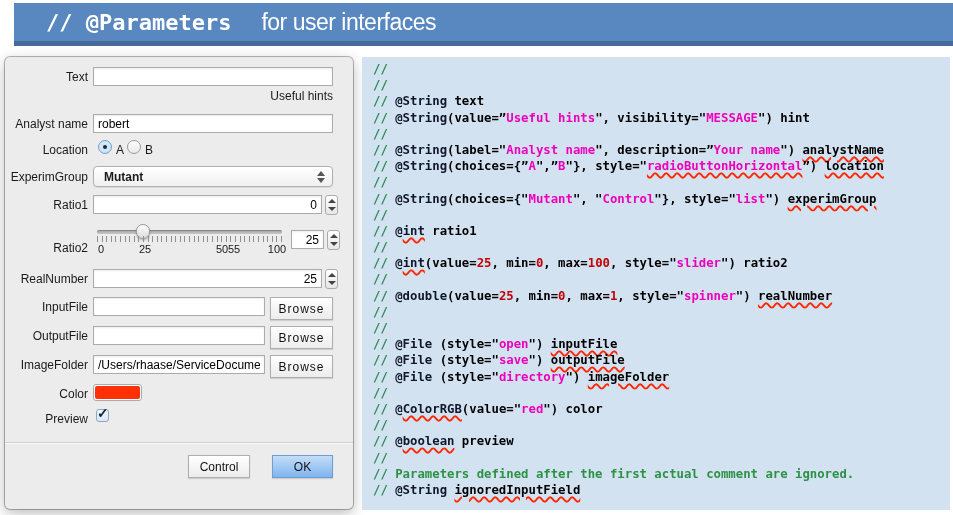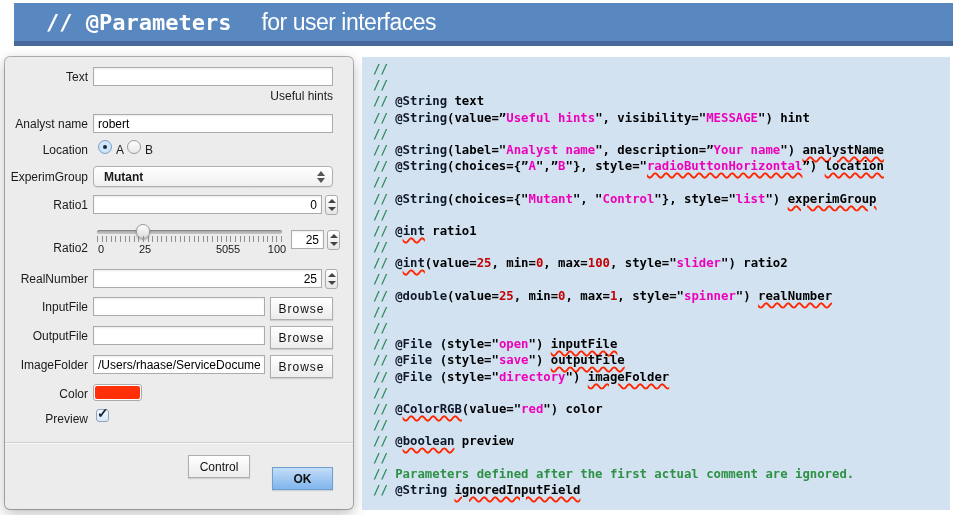--- a/index.html
+++ b/index.html
@@ -75,21 +75,21 @@
   .ticks{position:absolute;left:0;top:13px;width:186px;height:6px;
          background:repeating-linear-gradient(to right,#8f8f8f 0 1px,transparent 1px 4.6px);}
   .tick-lab{position:absolute;top:20px;font-size:11px;color:#1a1a1a;transform:translateX(-50%);}
   .tk0{left:4px;}.tk1{left:48px;}.tk2{left:93px;margin-left:32px;}.tk3{left:137px;}.tk4{left:180px;}
 
   
   .btn{position:absolute;height:23px;box-sizing:border-box;border:1px solid #aeaeae;border-radius:0;
        font-size:12px;font-family:"Liberation Sans",sans-serif;color:#111;
        background:linear-gradient(#ffffff,#ececec);box-shadow:0 1px 1px rgba(0,0,0,.12);padding:0;}
   .browse{letter-spacing:1px;}
-  .btn.ok{background:linear-gradient(#c4ddf8,#7fb5ed);border:1px solid #6f9fd1;font-weight:bold;margin-top:12px;}
+  .btn.ok{background:linear-gradient(#c4ddf8,#7fb5ed);border:1px solid #6f9fd1;font-weight:normal;}
 
   
   .swatch-btn{position:absolute;left:88px;width:49px;height:17px;box-sizing:border-box;
               border:1px solid #ababab;border-radius:3px;background:#fff;padding:1px;}
   .swatch-fill{width:100%;height:100%;border-radius:2px;}
 
   
   .checkbox{position:absolute;width:13px;height:13px;box-sizing:border-box;border:1px solid #8fa6c2;
             border-radius:3px;background:linear-gradient(#f3f8fe,#d9e7f7);}
   .check{position:absolute;left:0px;top:-5px;font-size:14px;font-weight:bold;color:#17293d;}

